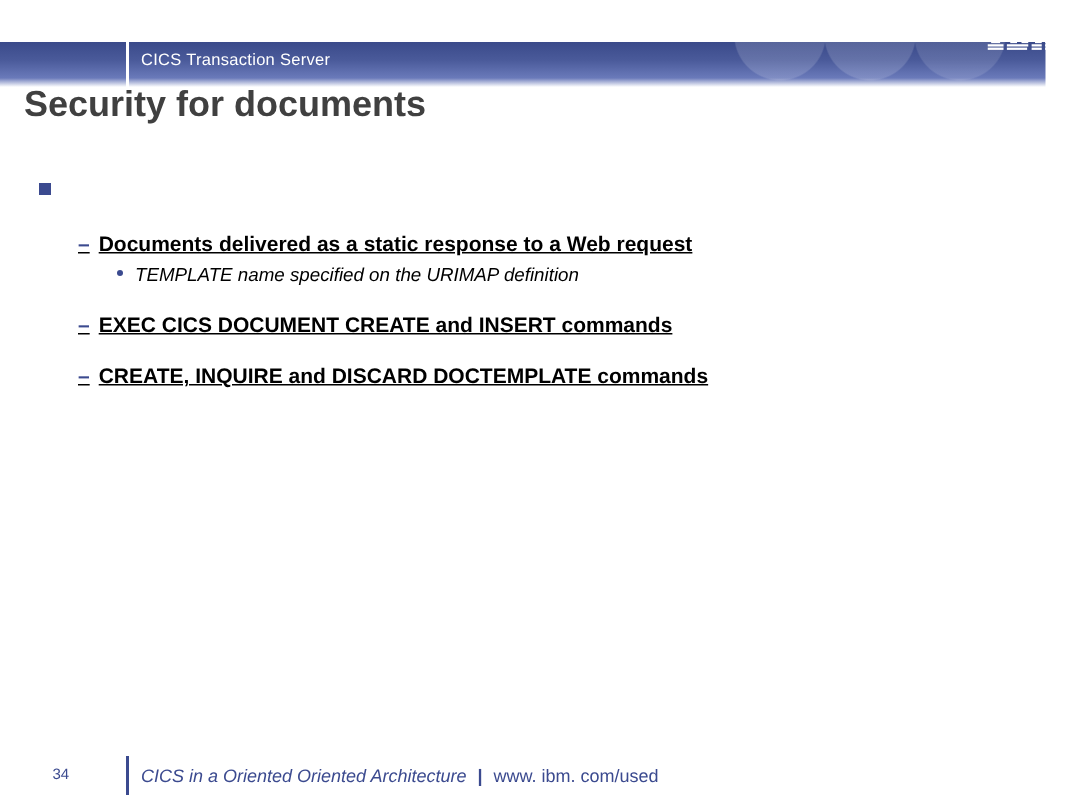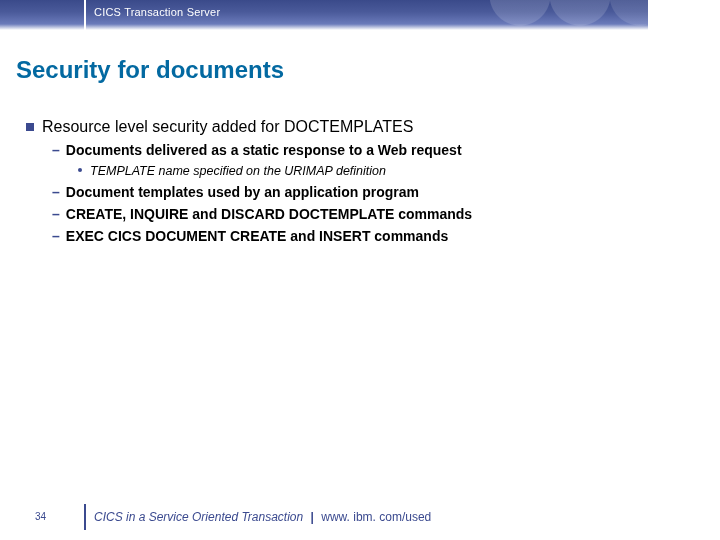--- a/index.html
+++ b/index.html
@@ -9,23 +9,23 @@
     height: 540px;
     font-family: Arial, Helvetica, sans-serif;
     background: #ffffff;
     overflow: hidden;
     position: relative;
   }
 
   
   .header-band {
     position: absolute;
-    top: 0;
+    top: 28px;
     left: 0;
-    width: 648px;
+    width: 697px;
     height: 30px;
     background: linear-gradient(to bottom, #3a4a8a 0%, #4a5a9a 40%, #6a7aba 80%, #ffffff 100%);
     overflow: hidden;
     text-align: right;
   }
   
   .header-band::before {
     content: "";
     position: absolute;
     top: -20px; left: 0; right: 0; bottom: 0;
@@ -63,21 +63,21 @@
   }
   .ibm-logo svg { width: 100%; height: 100%; }
 
   
   .slide-title {
     position: absolute;
     top: 56px;
     left: 16px;
     font-size: 24px;
     font-weight: 700;
-    color: #0369a1;
+    color: #404040;
   }
 
   
   .content {
     position: absolute;
     top: 104px;
     left: 26px;
     right: 20px;
     color: #000;
   }
@@ -90,21 +90,22 @@
     display: inline-block;
     width: 8px; height: 8px;
     background: #3b4a8f;
     margin-right: 8px;
     vertical-align: 1px;
   }
 
   .lvl2 {
     font-size: 14px;
     font-weight: 700;
-    margin: 6px 0 4px 26px;
+    margin: 18px 0 4px 26px;
+    text-decoration: underline;
   }
   .lvl2 .dash {
     color: #3b4a8f;
     font-weight: 700;
     margin-right: 6px;
   }
 
   .lvl3 {
     font-size: 12.5px;
     font-weight: 400;
@@ -200,43 +201,40 @@
       <rect x="39" y="21" width="9" height="2"></rect>
       <rect x="51" y="21" width="9" height="2"></rect>
     </g>
   </svg>
 </div>
 
 <div class="slide-title">Security for documents</div>
 
 <div class="content">
   <div class="lvl1">
-    <span class="bullet-sq"></span><span>Resource level security added for DOCTEMPLATES</span>
+    <span class="bullet-sq"></span>
   </div>
 
   <div class="lvl2">
     <span class="dash">–</span><span>Documents delivered as a static response to a Web request</span>
   </div>
 
   <div class="lvl3">
     <span class="dot"></span><span>TEMPLATE name specified on the URIMAP definition</span>
   </div>
 
+
   <div class="lvl2">
-    <span class="dash">–</span><span>Document templates used by an application program</span>
+    <span class="dash">–</span><span>EXEC CICS DOCUMENT CREATE and INSERT commands</span>
   </div>
 
   <div class="lvl2">
     <span class="dash">–</span><span>CREATE, INQUIRE and DISCARD DOCTEMPLATE commands</span>
-  </div>
-
-  <div class="lvl2">
-    <span class="dash">–</span><span>EXEC CICS DOCUMENT CREATE and INSERT commands</span>
   </div>
 </div>
 
 <div class="page-num">34</div>
 <div class="footer-vbar"></div>
 <div class="footer-text">
-  <span>CICS in a Service Oriented Transaction</span>
+  <span>CICS in a Oriented Oriented Architecture</span>
   <span class="sep">|</span>
   <span class="url">www. ibm. com/used</span>
 </div>
 
 </body></html>

